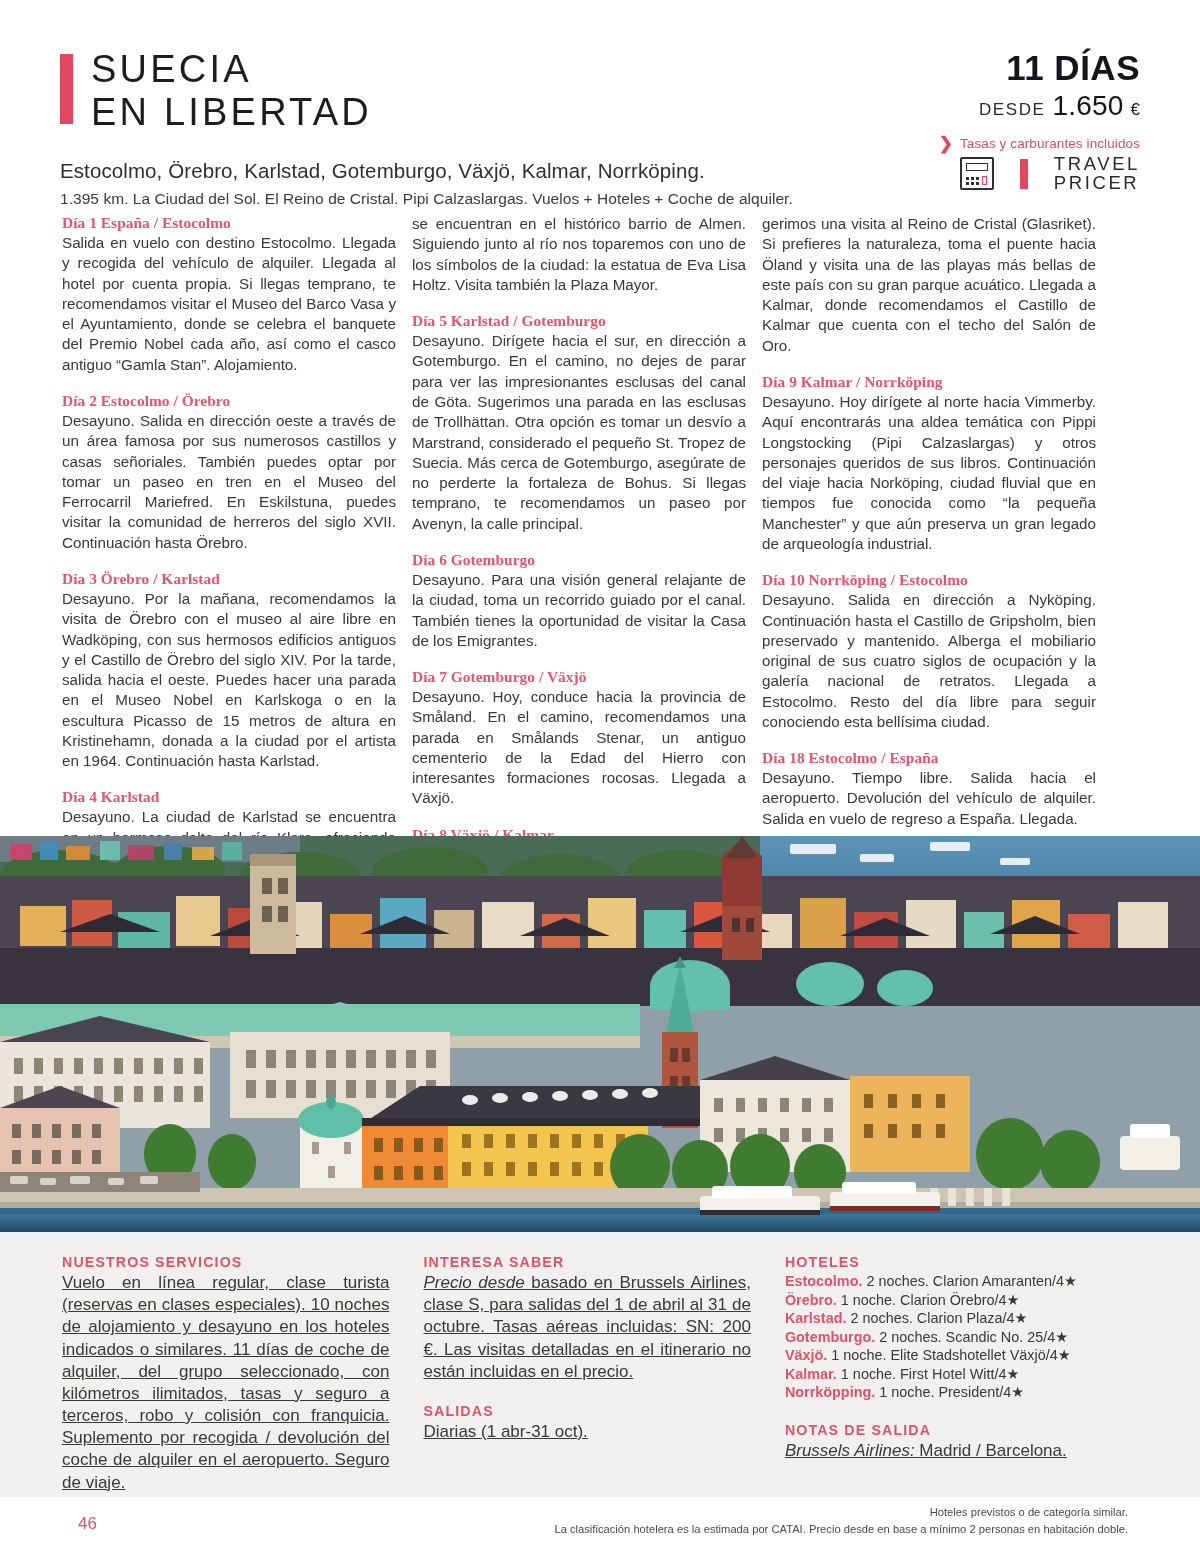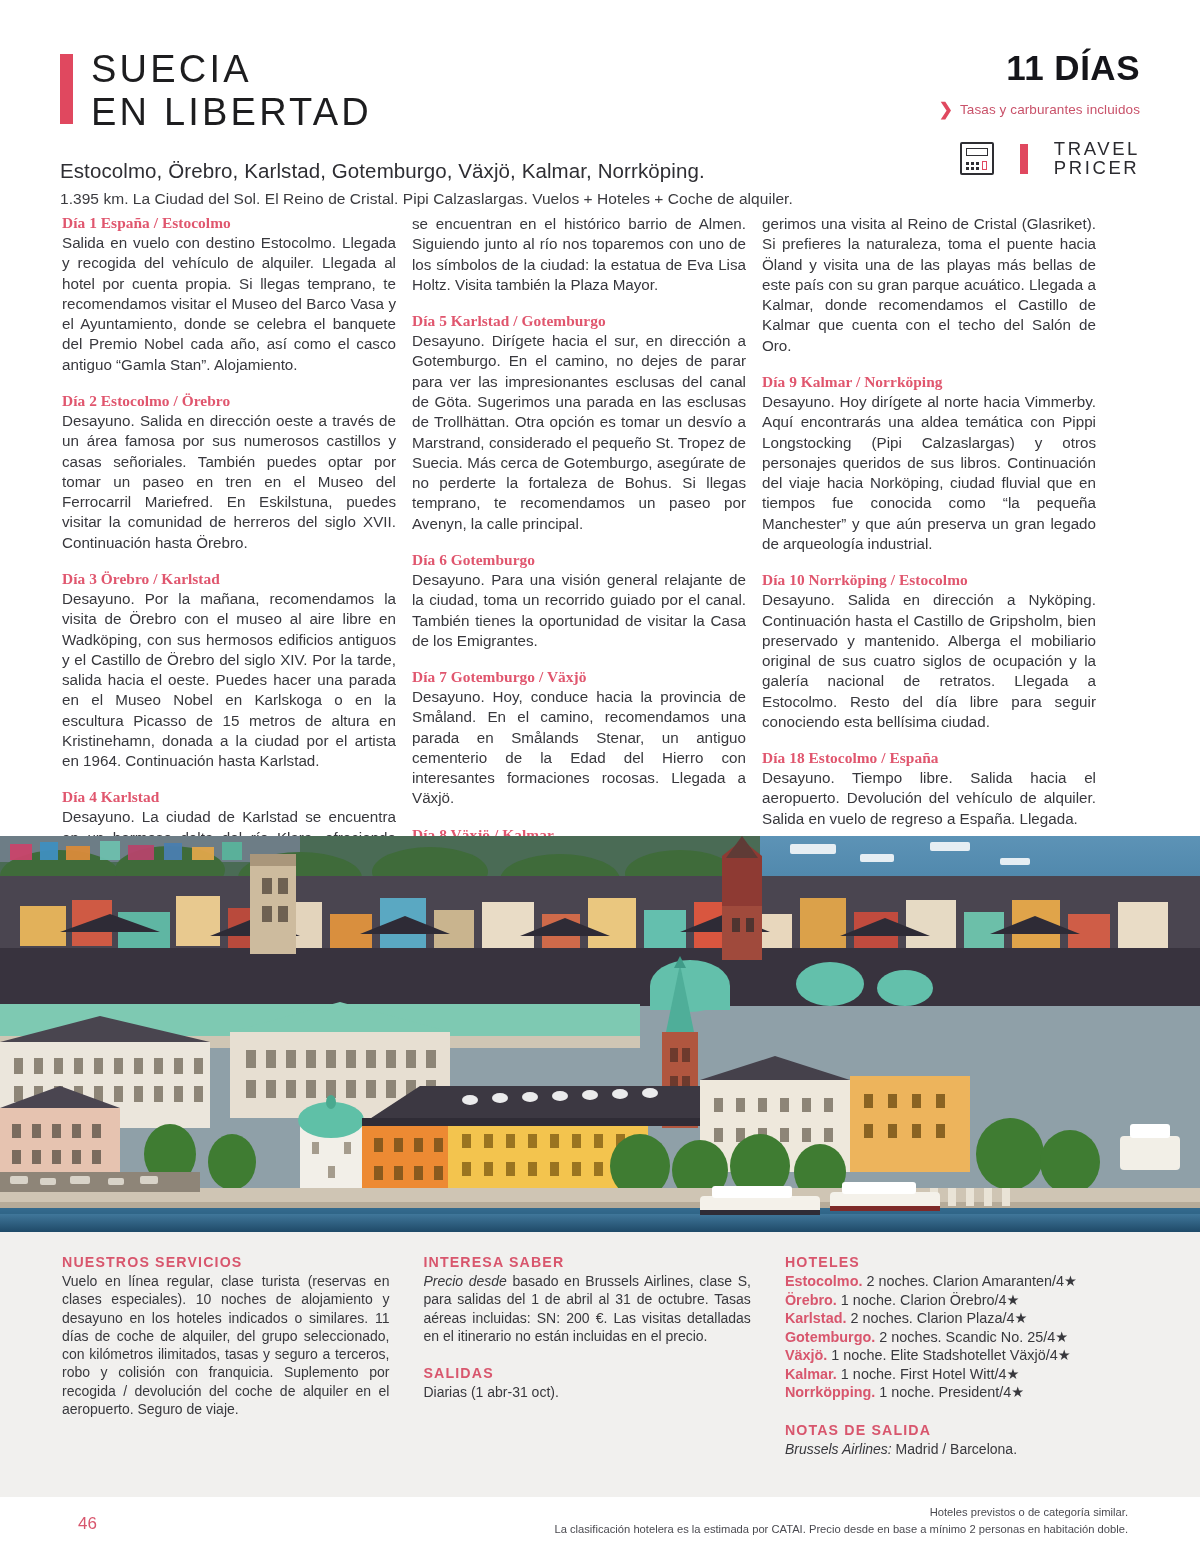--- a/index.html
+++ b/index.html
@@ -44,21 +44,21 @@
   .from-label { font-size: 17px; letter-spacing: 1.6px; color: #2b2b30; }
   .from-price { font-size: 28px; color: #15151a; letter-spacing: .2px; }
   .from-cur { font-size: 17px; color: #15151a; }
   .taxes-row {
     margin-top: 13px; display: flex; justify-content: flex-end; align-items: center; gap: 7px;
   }
   .chev { color: #e0485f; font-size: 17px; font-weight: bold; line-height: 1; }
   .taxes-txt { font-size: 13.5px; color: #c9526a; letter-spacing: .1px; }
 
   .tp-logo {
-    margin-top: 22px; display: flex; justify-content: flex-end; align-items: center; gap: 26px;
+    margin-top: 3px; display: flex; justify-content: flex-end; align-items: center; gap: 26px;
   }
   .calc-icon { width: 34px; height: 33px; border: 2.2px solid #2e2e33; border-radius: 2px;
     display: flex; flex-direction: column; padding: 3.5px 4px; gap: 2.5px; }
   .calc-screen { height: 8px; border: 1.6px solid #2e2e33; }
   .calc-keys { flex: 1; display: flex; gap: 2.5px; align-items: flex-end; }
   .calc-keycol { display: flex; flex-direction: column; gap: 2px; }
   .calc-dot { width: 3px; height: 3px; background: #2e2e33; }
   .calc-big { width: 5px; height: 9px; border: 1.3px solid #e0485f; margin-left: 1px; align-self: flex-end;}
   .tp-bar { width: 8px; height: 30px; background: #e0485f; }
   .tp-text { text-align: left; line-height: 1.02; }
@@ -88,21 +88,21 @@
   .band {
     position: absolute; left: 0; top: 1232px; width: 1200px; height: 265px;
     background: #f1f0ee; padding: 22px 72px 0 62px; display: flex; gap: 34px;
   }
   .bcol { width: 334px; }
   .bcol.wide { width: 350px; }
   .b-h {
     color: #d8566d; font-size: 14.2px; font-weight: bold; letter-spacing: 1.15px;
     margin-bottom: 2px;
   }
-  .b-p { font-size: 14px; line-height: 1.305; text-align: justify; color: #38383d; }
+  .b-p { font-size: 17px; line-height: 1.305; text-align: justify; color: #38383d; text-decoration: underline; }
   .b-p .ital { font-style: italic; }
   .b-gap { height: 20px; }
   .hotel-line { font-size: 14.4px; line-height: 1.285; color: #38383d; }
   .hotel-city { color: #d8566d; font-weight: bold; }
 
   
   .footer { position: absolute; left: 0; top: 1500px; width: 1200px; height: 65px; }
   .pageno {
     position: absolute; left: 78px; top: 14px; font-size: 17px; color: #d8566d;
   }
@@ -122,20 +122,25 @@
       <div class="titles">
         <div class="title-line">SUECIA</div>
         <div class="title-line">EN LIBERTAD</div>
       </div>
     </div>
     <div class="subtitle">Estocolmo, Örebro, Karlstad, Gotemburgo, Växjö, Kalmar, Norrköping.</div>
     <div class="subtitle2">1.395 km. La Ciudad del Sol. El Reino de Cristal. Pipi Calzaslargas. Vuelos + Hoteles + Coche de alquiler.</div>
 
     <div class="header-right">
       <div class="days">11 DÍAS</div>
+      <div class="from-row">
+        <span class="from-label">DESDE</span>
+        <span class="from-price">1.650</span>
+        <span class="from-cur">€</span>
+      </div>
       <div class="taxes-row">
         <span class="chev">❯</span>
         <span class="taxes-txt">Tasas y carburantes incluidos</span>
       </div>
       <div class="tp-logo">
         <div class="calc-icon">
           <div class="calc-screen"></div>
           <div class="calc-keys">
             <div class="calc-keycol">
               <div style="display:flex;gap:2px">

